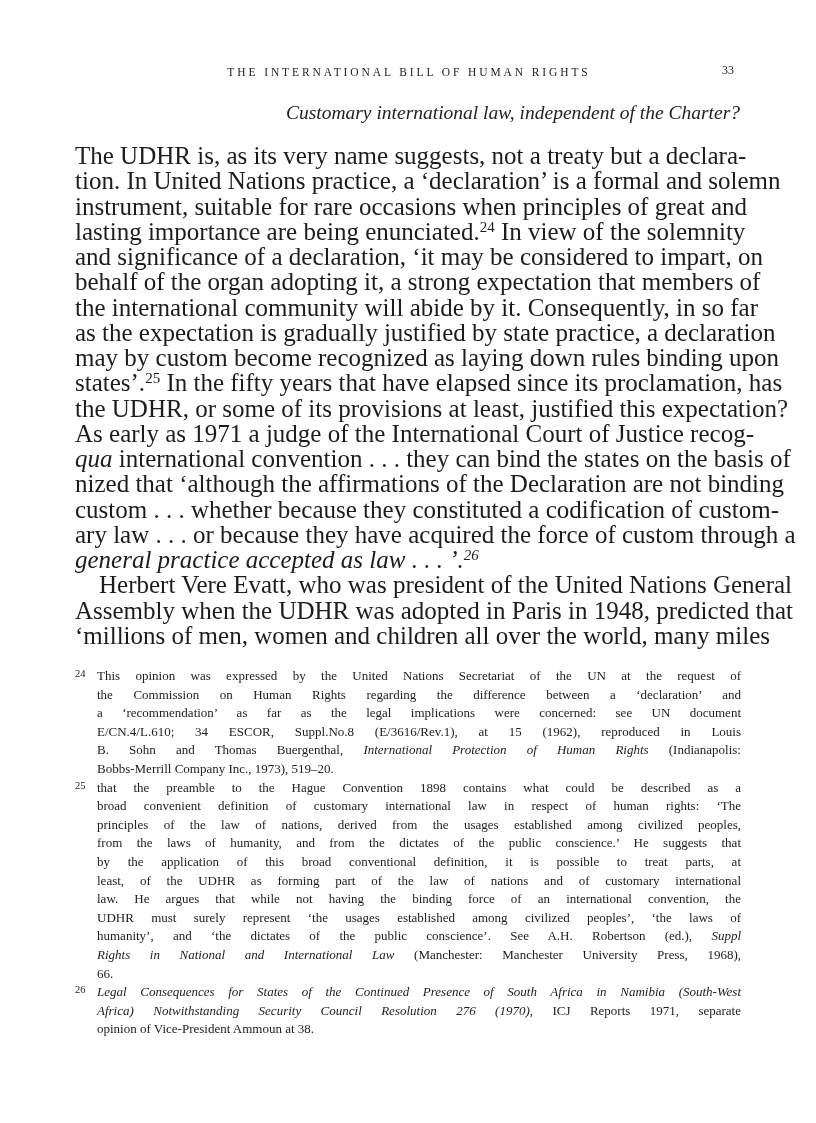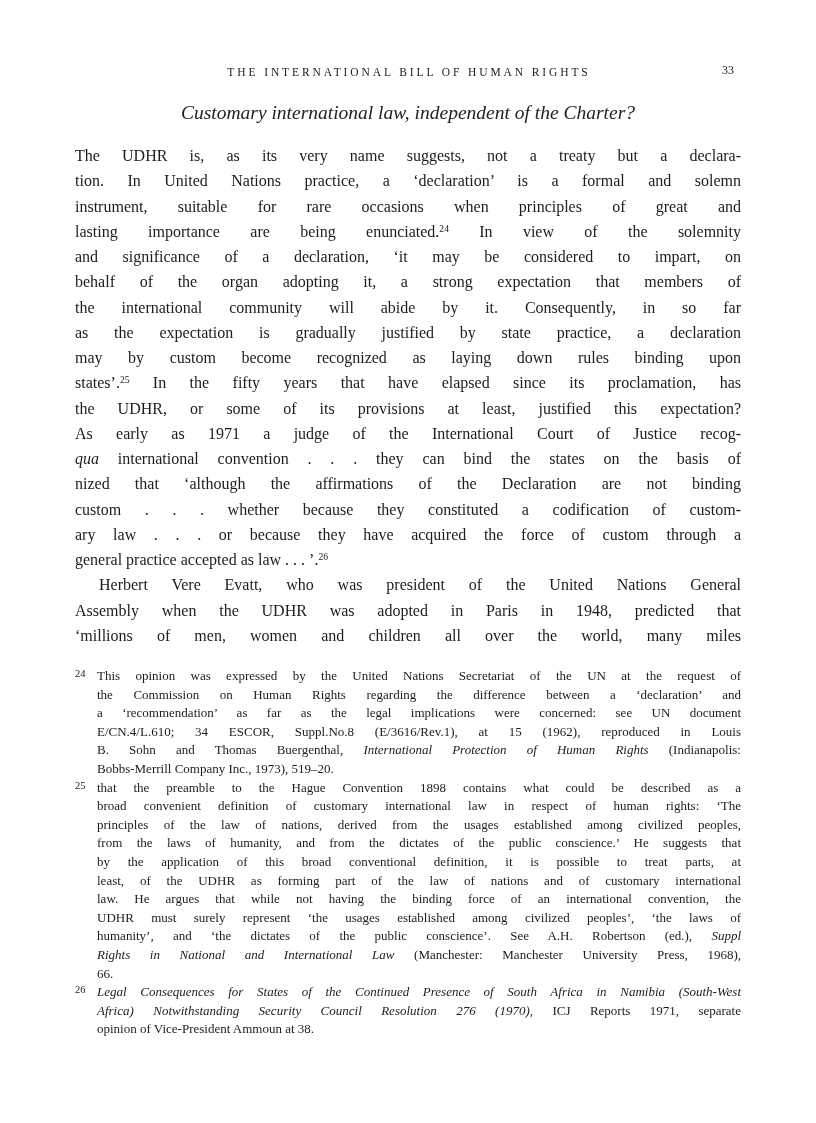--- a/index.html
+++ b/index.html
@@ -8,32 +8,32 @@
     .running-head {
       position: absolute; top: 66px; left: 186px; width: 446px;
       font-family: "Liberation Serif", serif; font-size: 11.5px;
       letter-spacing: 2.9px; text-align: center; color: #222;
     }
     .page-number {
       position: absolute; top: 63px; left: 722px;
       font-family: "Liberation Serif", serif; font-size: 12px; color: #222;
     }
     .section-title {
-      position: absolute; top: 102px; left: 76px; width: 664px; text-align: center;
+      position: absolute; top: 102px; left: 76px; width: 664px; text-align: right;
       font-family: "Liberation Serif", serif; font-style: italic; font-size: 19.5px; color: #222;
     }
     .body-text {
       position: absolute; top: 143px; left: 75px; width: 666px;
     }
     .line {
-      font-family: "Liberation Serif", serif; font-size: 16px;
+      font-family: "Liberation Serif", serif; font-size: 25px;
       height: 25.25px; line-height: 25.25px; white-space: nowrap;
       text-align: justify; text-align-last: justify; color: #1c1c1c;
     }
-    .line.last { text-align-last: left; }
+    .line.last { text-align-last: left; font-style: italic; }
     .line.indent { padding-left: 24px; }
     sup { font-size: 0.6em; line-height: 0; vertical-align: 0.55em; }
     .footnotes {
       position: absolute; top: 667px; left: 75px; width: 666px;
     }
     .fn { position: relative; }
     .fn-num {
       position: absolute; left: 0; top: 1px;
       font-family: "Liberation Serif", serif; font-size: 10.5px; color: #222;
     }

